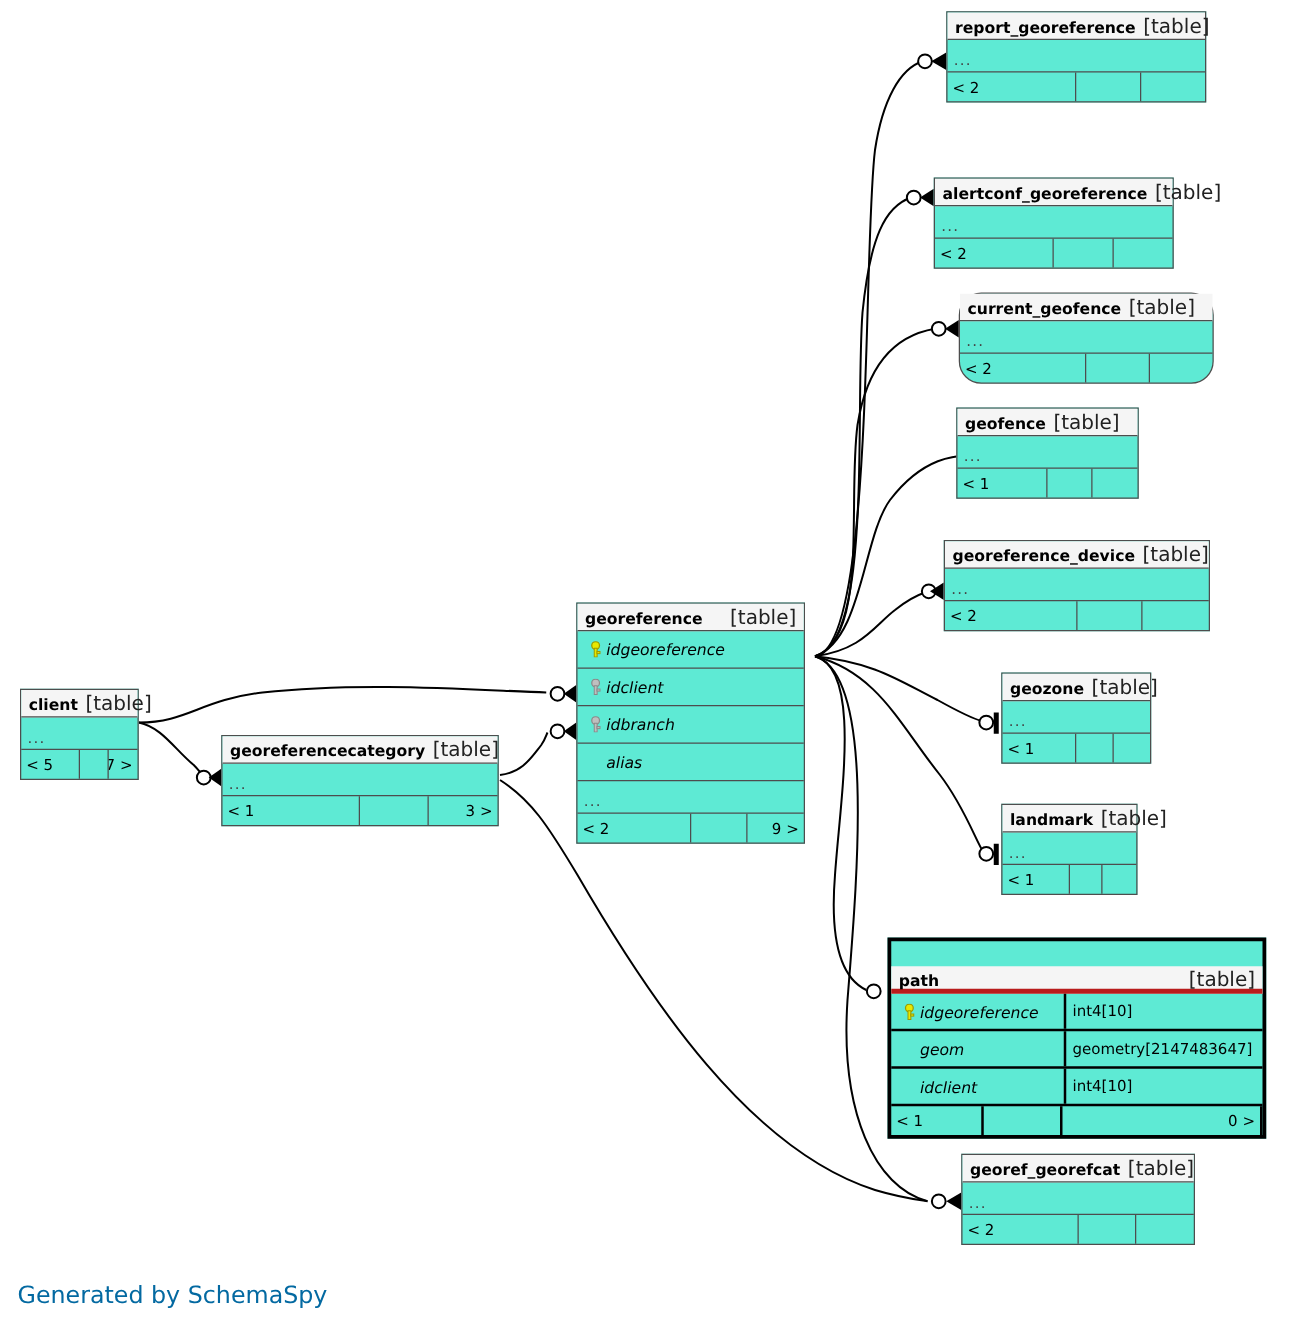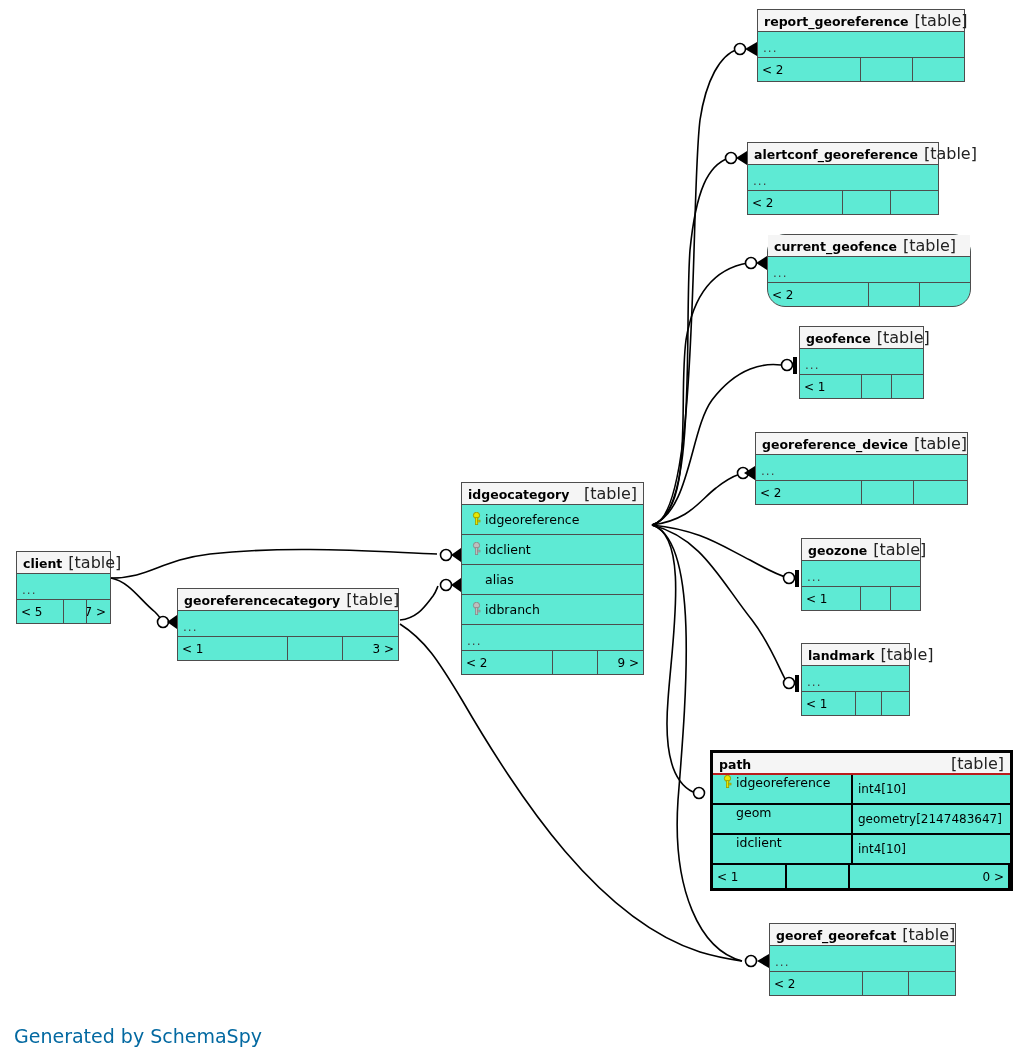--- a/index.html
+++ b/index.html
@@ -36,21 +36,21 @@
     box-sizing: border-box;
     background: #f5f5f5;
     border-bottom: 1px solid #4d4d4d;
     padding: 2px 6px 3px 6px;
     white-space: nowrap;
     display: flex;
     align-items: baseline;
     height: 22px;
     line-height: 17px;
   }
-  .table-node.focus .tn-title { border-bottom: 2px solid #b91c1c; }
+  .table-node.focus .tn-title { border-bottom: 4px solid #b91c1c; margin-top: 20px; }
   .tn-name {
     font-weight: bold;
     font-size: 12.5px;
     letter-spacing: 0px;
   }
   .tn-tag {
     font-size: 16px;
     color: #222222;
     margin-left: 6px;
   }
@@ -66,24 +66,25 @@
     align-items: center;
   }
   .table-node.focus .tn-row { border-bottom: 2px solid #000000; }
   .tn-row.ellipsis {
     height: 26px;
     align-items: flex-end;
     padding-bottom: 2px;
   }
   .tn-col-name {
     display: flex;
-    align-items: flex-start;
+    align-items: center;
     padding-left: 6px;
     white-space: nowrap;
     flex: 1 1 auto;
+    font-style: italic;
   }
   .tn-row.typed .tn-col-name {
     flex: 0 0 140px;
     border-right: 1px solid #4d4d4d;
     height: 100%;
     box-sizing: border-box;
   }
   .table-node.focus .tn-row.typed .tn-col-name {
     border-right: 2px solid #000000;
   }
@@ -247,21 +248,21 @@
           <div class="tn-row ellipsis">
             <span class="tn-dots">...</span>
           </div>
         </div>
         <div class="tn-foot">
           <div class="fcell f-left">&lt; 2</div>
           <div class="fcell f-mid"></div>
           <div class="fcell f-right"></div>
         </div>
       </div>
-      <div class="table-node" style="left: 799px; top: 326px; width: 125px;">
+      <div class="table-node" style="left: 765px; top: 326px; width: 146px;">
         <div class="tn-title">
           <span class="tn-name">geofence</span>
           <span class="tn-tag">[table]</span>
         </div>
         <div class="tn-rows">
           <div class="tn-row ellipsis">
             <span class="tn-dots">...</span>
           </div>
         </div>
         <div class="tn-foot">
@@ -361,21 +362,21 @@
           </div>
         </div>
         <div class="tn-foot">
           <div class="fcell f-left">&lt; 1</div>
           <div class="fcell f-mid"></div>
           <div class="fcell f-right">3 &gt;</div>
         </div>
       </div>
       <div class="table-node" style="left: 461px; top: 482px; width: 183px;">
         <div class="tn-title">
-          <span class="tn-name">idgeocategory</span>
+          <span class="tn-name">georeference</span>
           <span class="tn-tag right">[table]</span>
         </div>
         <div class="tn-rows">
           <div class="tn-row">
             <span class="tn-col-name">
               <span class="keyslot">
                 <svg width="11" height="13" viewBox="0 0 11 13" aria-hidden="true">
                   <circle cx="5.5" cy="3.4" r="3.1" fill="#e8e800" stroke="#9a9a00" stroke-width="1"></circle>
                   <rect x="4.4" y="5.6" width="2.3" height="7" fill="#e8e800" stroke="#9a9a00" stroke-width="0.8"></rect>
                   <rect x="6.6" y="8.2" width="2.4" height="1.7" fill="#e8e800" stroke="#9a9a00" stroke-width="0.8"></rect>
@@ -391,36 +392,36 @@
                   <circle cx="5.5" cy="3.4" r="3.1" fill="#bfbfbf" stroke="#8a8a8a" stroke-width="1"></circle>
                   <rect x="4.4" y="5.6" width="2.3" height="7" fill="#bfbfbf" stroke="#8a8a8a" stroke-width="0.8"></rect>
                   <rect x="6.6" y="8.2" width="2.4" height="1.7" fill="#bfbfbf" stroke="#8a8a8a" stroke-width="0.8"></rect>
                 </svg>
               </span>
               <span class="tn-label">idclient</span>
             </span>
           </div>
           <div class="tn-row">
             <span class="tn-col-name">
-              <span class="keyslot"></span>
-              <span class="tn-label">alias</span>
-            </span>
-          </div>
-          <div class="tn-row">
-            <span class="tn-col-name">
               <span class="keyslot">
                 <svg width="11" height="13" viewBox="0 0 11 13" aria-hidden="true">
                   <circle cx="5.5" cy="3.4" r="3.1" fill="#bfbfbf" stroke="#8a8a8a" stroke-width="1"></circle>
                   <rect x="4.4" y="5.6" width="2.3" height="7" fill="#bfbfbf" stroke="#8a8a8a" stroke-width="0.8"></rect>
                   <rect x="6.6" y="8.2" width="2.4" height="1.7" fill="#bfbfbf" stroke="#8a8a8a" stroke-width="0.8"></rect>
                 </svg>
               </span>
               <span class="tn-label">idbranch</span>
             </span>
           </div>
+          <div class="tn-row">
+            <span class="tn-col-name">
+              <span class="keyslot"></span>
+              <span class="tn-label">alias</span>
+            </span>
+          </div>
           <div class="tn-row ellipsis">
             <span class="tn-dots">...</span>
           </div>
         </div>
         <div class="tn-foot">
           <div class="fcell f-left">&lt; 2</div>
           <div class="fcell f-mid"></div>
           <div class="fcell f-right">9 &gt;</div>
         </div>
       </div>

